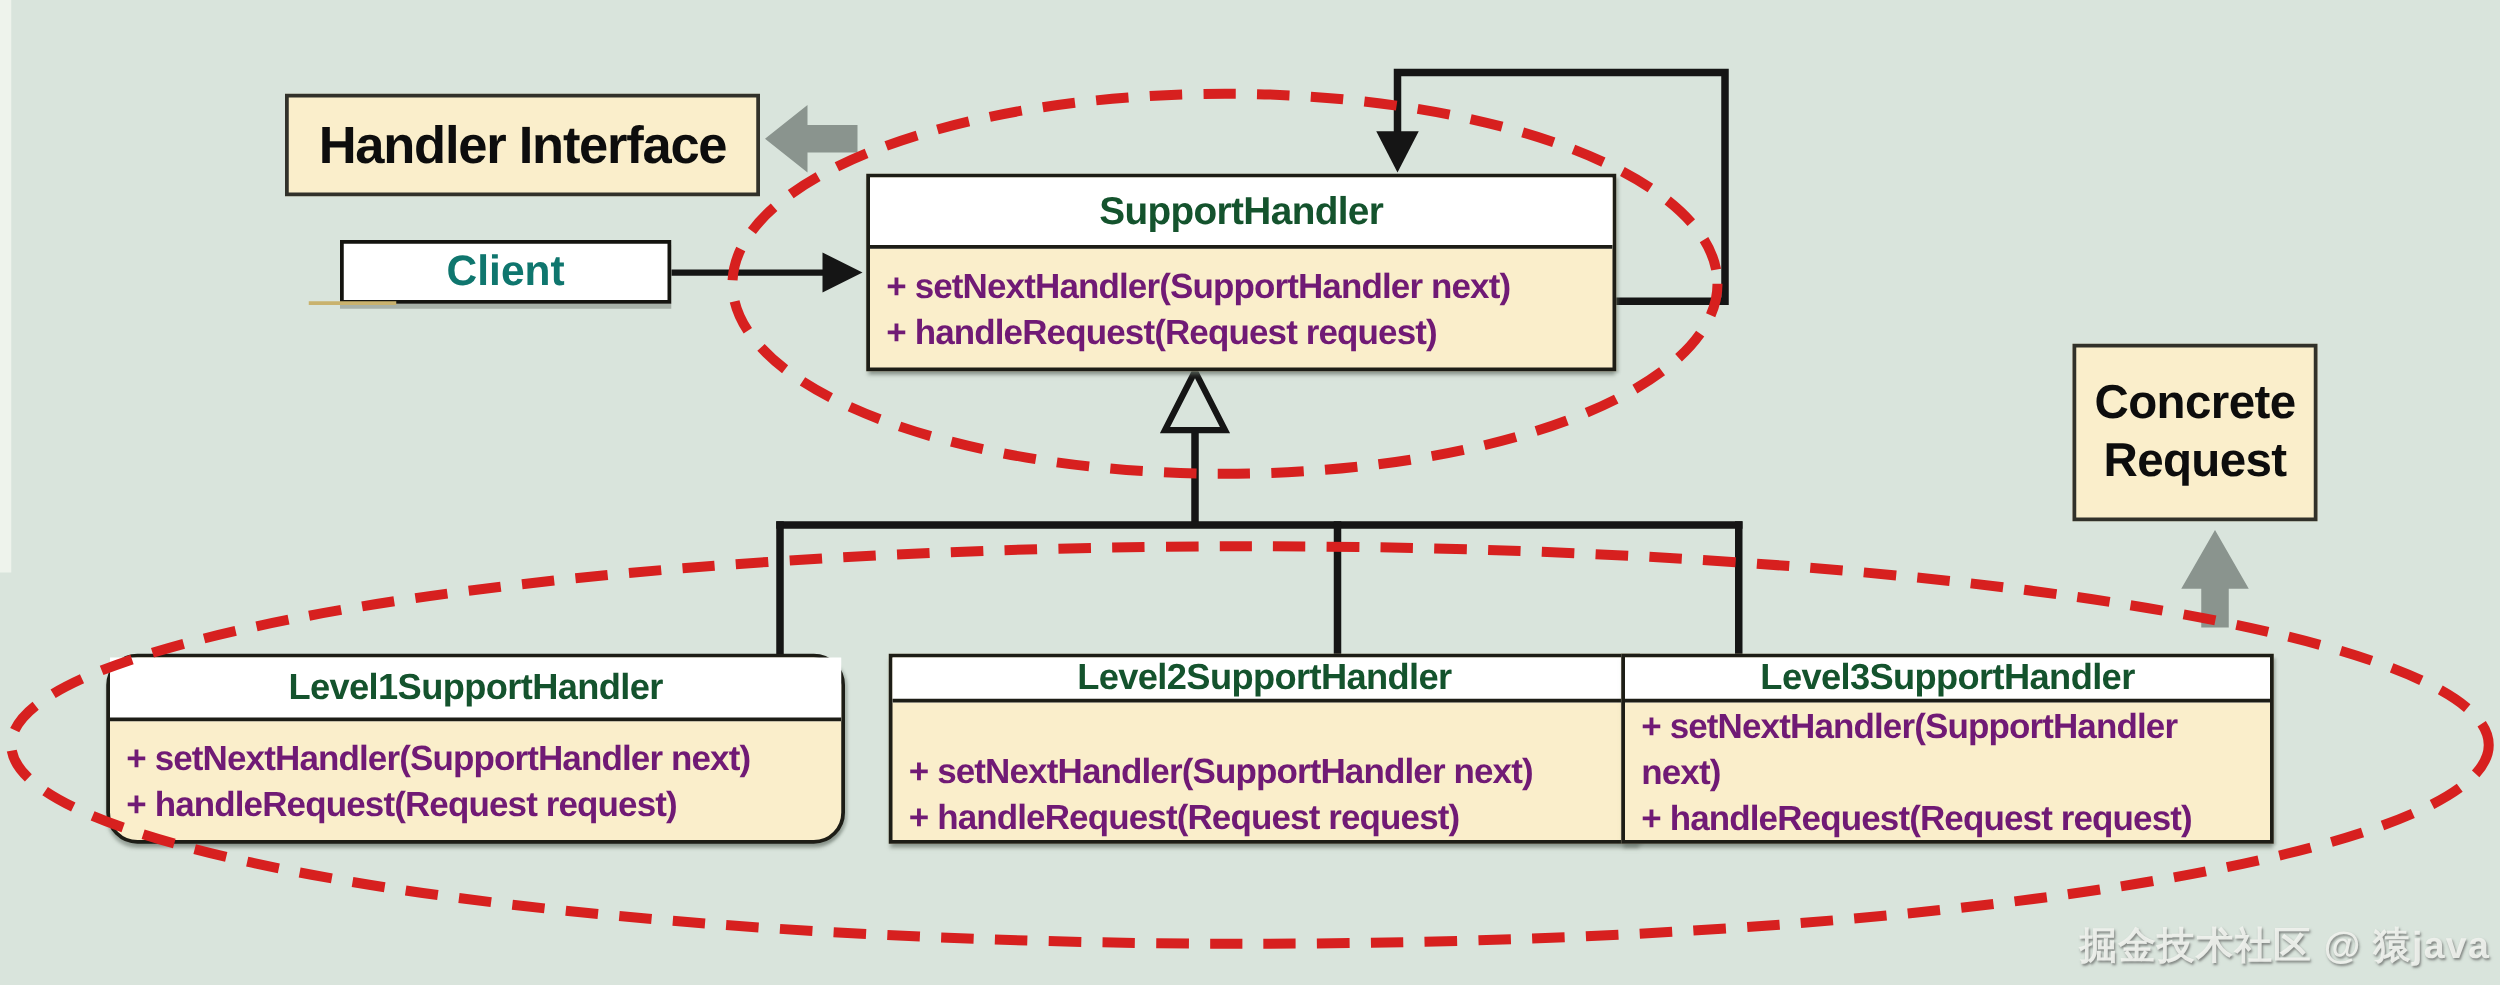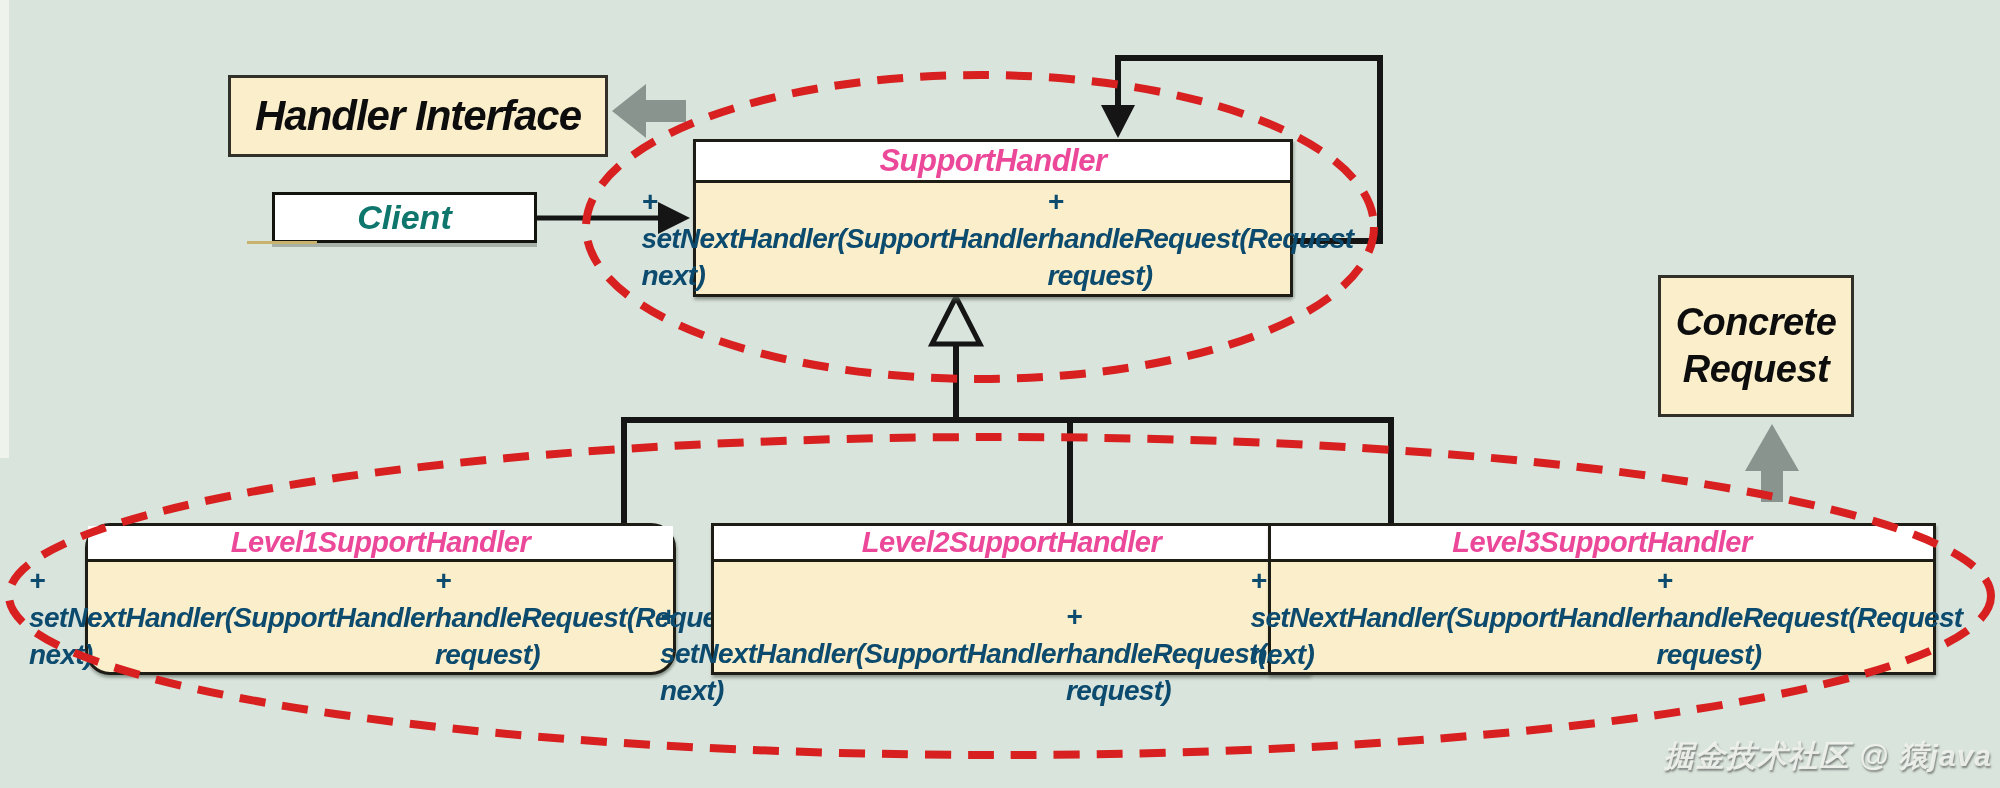--- a/index.html
+++ b/index.html
@@ -3,21 +3,20 @@
 <meta charset="utf-8">
 <style>
   html, body { margin: 0; padding: 0; background: #ffffff; }
   .stage {
     position: relative;
     width: 2000px;
     height: 788px;
     background: #d9e4dc;
     overflow: hidden;
     font-family: "Liberation Sans", sans-serif;
-    font-style: italic;
   }
   .edge-strip {
     position: absolute; left: 0; top: 0; width: 9px; height: 458px;
     background: #eef3ec; z-index: 0;
   }
   svg.layer { position: absolute; left: 0; top: 0; }
   .connectors { z-index: 1; }
   .annotations { z-index: 5; pointer-events: none; }
 
   
@@ -29,36 +28,36 @@
     display: flex;
     flex-direction: column;
     z-index: 2;
     box-shadow: 0 4px 3px -1px rgba(100,112,102,.55), 3px 2px 2px -1px rgba(100,112,102,.3);
   }
   .uml-title {
     box-sizing: border-box;
     background: #ffffff;
     border-bottom: 3px solid #1d1d16;
     display: flex; align-items: center; justify-content: center;
-    font-weight: bold; color: #ec4899; letter-spacing: -0.5px;
+    font-weight: bold; color: #14532d; letter-spacing: -0.5px;
   }
   .uml-methods {
     flex: 1;
-    display: flex; flex-direction: row; justify-content: center;
+    display: flex; flex-direction: column; justify-content: center;
     padding-left: 13px; padding-right: 4px;
-    font-weight: bold; color: #0c4a6e; letter-spacing: -0.7px;
+    font-weight: bold; color: #701a75; letter-spacing: -0.7px;
   }
   .support-class { left: 693px; top: 139px; width: 600px; height: 158px; }
   .support-class .uml-title { height: 57px; font-size: 31px; }
   .support-class .uml-methods { font-size: 28px; line-height: 37px; }
 
   .concrete-class { top: 523px; height: 152px; }
   .concrete-1 { left: 85px;   width: 591px; border-radius: 25px; }
   .concrete-2 { left: 711px;  width: 601px; gap: 36px; }
-  .concrete-3 { left: 1268px; width: 668px; }
+  .concrete-3 { left: 1297px; width: 522px; }
   .concrete-class .uml-title { height: 51px; font-size: 29px; }
   .concrete-class .uml-methods { font-size: 28px; line-height: 37px; }
 
   
   .note {
     position: absolute;
     box-sizing: border-box;
     border: 3px solid #31312a;
     background: #faeecb;
     display: flex; align-items: center; justify-content: center;

